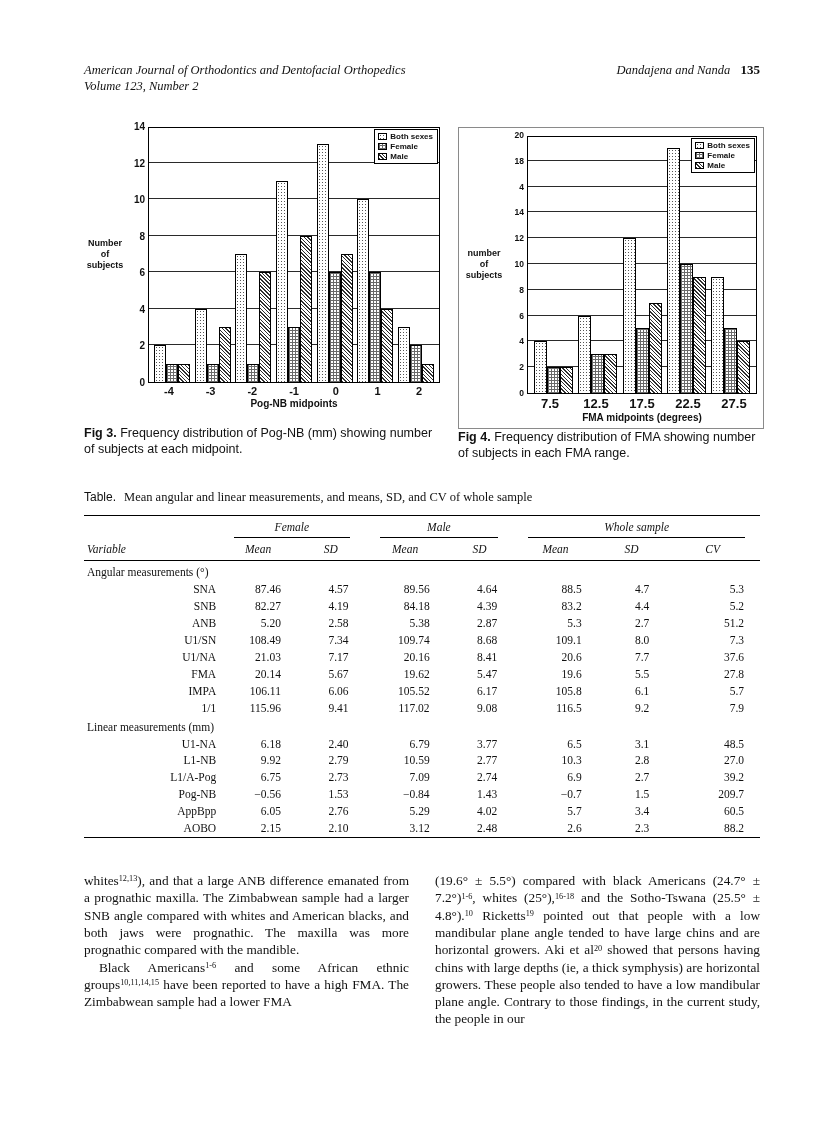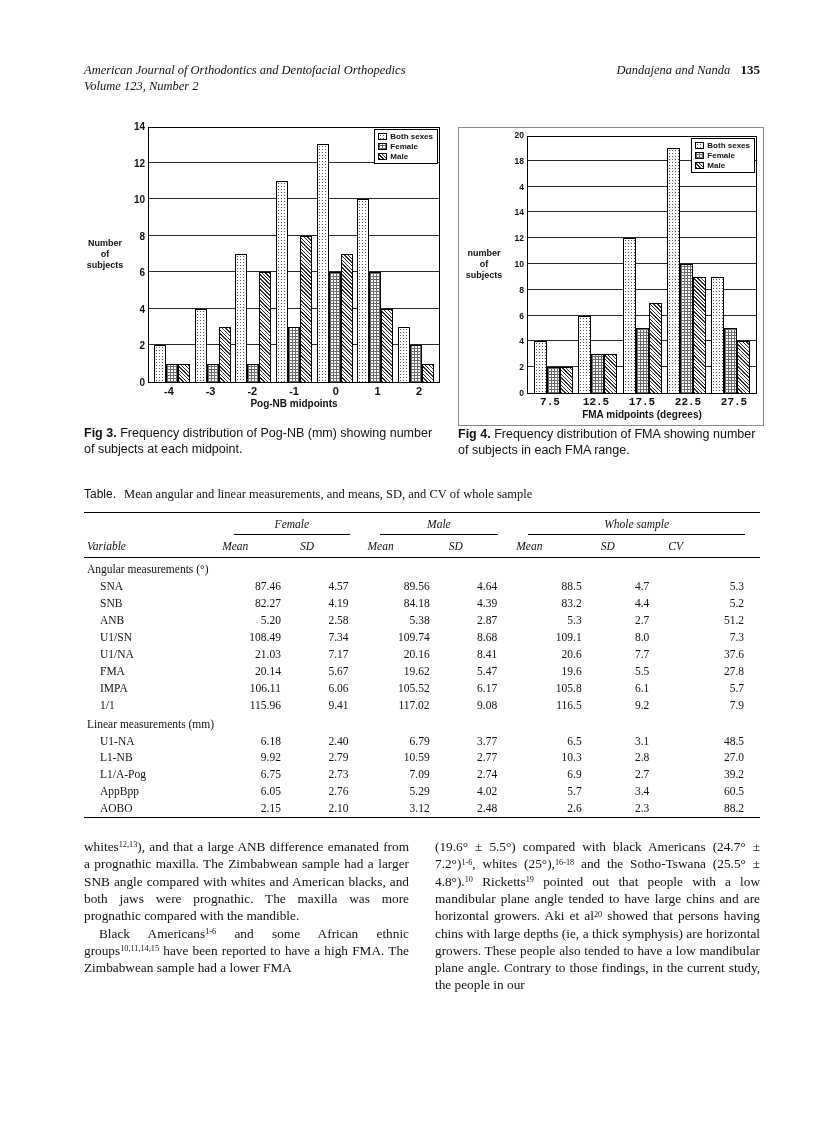--- a/index.html
+++ b/index.html
@@ -27,21 +27,21 @@
   .chart-sm .ytick { font-size:8.5px; }
   .groups { position:absolute; left:0; right:0; top:0; bottom:0; display:flex; align-items:flex-end; padding:0 3px; z-index:1; }
   .group { flex:1; display:flex; justify-content:center; align-items:flex-end; }
   .bar { border:1px solid #000; border-bottom:none; }
   .legend { position:absolute; top:1px; right:1px; background:#fff; border:1px solid #000; padding:2px 4px 2px 3px; display:flex; flex-direction:column; gap:1px; z-index:3; }
   .lentry { display:flex; align-items:center; gap:3px; font-size:8px; font-weight:bold; white-space:nowrap; }
   .swatch { width:9px; height:7px; border:1px solid #000; display:inline-block; flex:0 0 auto; }
   .xlabels { display:flex; margin-left:64px; margin-top:2px; }
   .xlab { flex:1; text-align:center; font-weight:bold; }
   .chart-lg .xlab { font-size:11px; }
-  .chart-sm .xlab { font-size:11px;font-family:Liberation Mono, monospace; }
+  .chart-sm .xlab { font-size:13px; }
   .xtitle { margin-left:64px; text-align:center; font-size:10px; font-weight:bold; margin-top:1px; }
   .framed { border:1px solid #8a8a8a; padding:8px 6px 5px 4px; display:inline-block; }
 
   .pat-0 { background-color:#fff; background-image:radial-gradient(#555 0.8px, transparent 0.9px); background-size:3px 3px; }
   .pat-1 { background-color:#fff;
     background-image:repeating-linear-gradient(0deg,#6a6a6a 0,#6a6a6a 1px,transparent 1px,transparent 3px),
                      repeating-linear-gradient(90deg,#6a6a6a 0,#6a6a6a 1px,transparent 1px,transparent 3px); }
   .pat-2 { background-color:#fff;
     background-image:repeating-linear-gradient(45deg,#2f2f2f 0,#2f2f2f 1px,transparent 1px,transparent 2.6px); }
 
@@ -51,28 +51,28 @@
 
   
   .tbl-title { margin-top:28px; font-size:12.5px; }
   .tbl-title .tlab { font-family:"Liberation Sans",sans-serif; margin-right:8px; font-size:12px; }
   table.meas { width:100%; border-collapse:collapse; margin-top:10px; font-size:11.5px; border-top:1px solid #000; border-bottom:1px solid #000; }
   .meas th, .meas td { font-weight:normal; padding:1px 3px; line-height:1.3; }
   .meas th.grp { font-style:italic; text-align:center; padding-top:4px; }
   .meas th.grp span { display:block; border-bottom:1px solid #000; padding-bottom:2px; margin:0 12px; }
   .meas tr.subrow th { border-bottom:1px solid #000; padding-bottom:3px; padding-top:3px; }
   .meas th.varh { font-style:italic; text-align:left; }
-  .meas th.sub { font-style:italic; text-align:left; }
+  .meas th.sub { font-style:italic; text-align:center; }
   .meas td.sec { text-align:left; padding-top:3px; }
-  .meas td.var { padding-left:16px; }
+  .meas td.var { padding-left:16px;text-align:right; }
   .meas td.num { text-align:right; padding-right:16px; }
   .meas tbody tr:first-child td { padding-top:4px; }
 
   
-  .bodytext { display:flex; gap:26px; margin-top:20px; }
+  .bodytext { display:flex; gap:26px; margin-top:34px; }
   .bcol { width:325px; font-size:13.3px; line-height:1.3; text-align:justify; }
   .bcol p.indent { text-indent:15px; }
   sup { font-size:0.62em; line-height:0; vertical-align:baseline; position:relative; top:-0.45em; }
 </style>
 </head>
 <body>
 
 <div class="page">
 
   <header class="hdr">
@@ -406,20 +406,30 @@
           <td class="var">L1/A-Pog</td>
           <td class="num">6.75</td>
           <td class="num">2.73</td>
           <td class="num">7.09</td>
           <td class="num">2.74</td>
           <td class="num">6.9</td>
           <td class="num">2.7</td>
           <td class="num">39.2</td>
         </tr>
         <tr>
+          <td class="var">Pog-NB</td>
+          <td class="num">−0.56</td>
+          <td class="num">1.53</td>
+          <td class="num">−0.84</td>
+          <td class="num">1.43</td>
+          <td class="num">−0.7</td>
+          <td class="num">1.5</td>
+          <td class="num">209.7</td>
+        </tr>
+        <tr>
           <td class="var">AppBpp</td>
           <td class="num">6.05</td>
           <td class="num">2.76</td>
           <td class="num">5.29</td>
           <td class="num">4.02</td>
           <td class="num">5.7</td>
           <td class="num">3.4</td>
           <td class="num">60.5</td>
         </tr>
         <tr>

